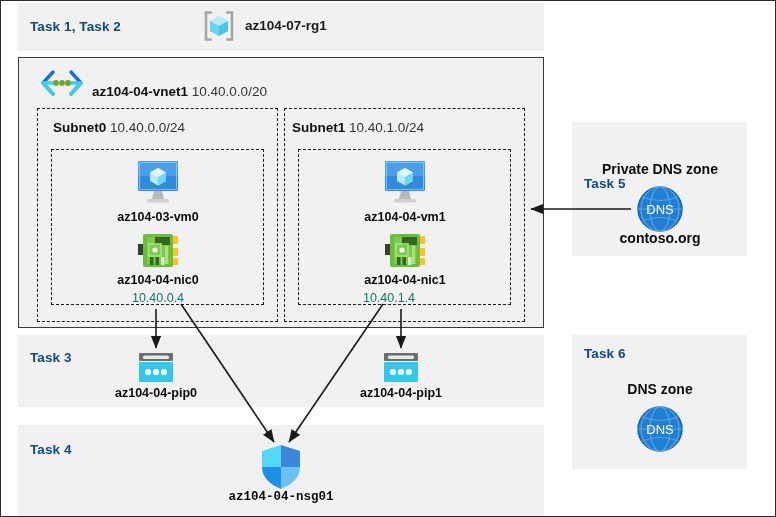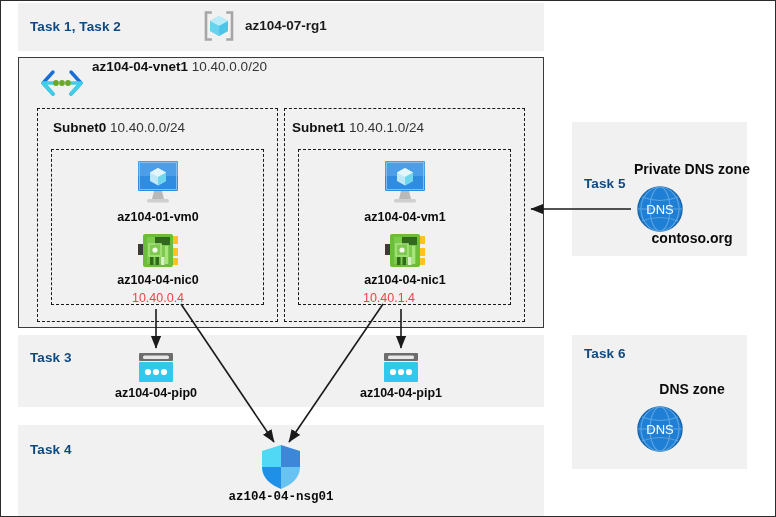--- a/index.html
+++ b/index.html
@@ -42,33 +42,32 @@
     font-size:12.5px;
     color:#0b0b0b;
     white-space:nowrap;
     transform:translateX(-50%);
   }
   .nodesub{
     position:absolute;
     text-align:center;
     font-weight:normal;
     font-size:12.5px;
-    color:#ef4444;
+    color:#0f766e;
     white-space:nowrap;
     transform:translateX(-50%);
   }
   .bigtitle{
     position:absolute;
     text-align:center;
     font-weight:bold;
     font-size:14px;
     color:#0b0b0b;
     white-space:nowrap;
     transform:translateX(-50%);
-    margin-left:32px;
   }
   .icon{position:absolute;}
   svg{display:block;overflow:visible;}
   #wires{position:absolute;left:0;top:0;width:776px;height:517px;pointer-events:none;}
 </style>
 </head>
 <body>
 
 <div id="stage">
 
@@ -113,41 +112,41 @@
     <svg width="46" height="28" viewBox="0 0 46 28">
       <path d="M14 3 L4 14 L14 25" stroke="#1a6fd4" stroke-width="3.4" fill="none" stroke-linecap="round" stroke-linejoin="round"></path>
       <path d="M32 3 L42 14 L32 25" stroke="#1a6fd4" stroke-width="3.4" fill="none" stroke-linecap="round" stroke-linejoin="round"></path>
       <path d="M14 14 L4 14 L14 25" stroke="#3fd0e8" stroke-width="3.4" fill="none" stroke-linecap="round" stroke-linejoin="round"></path>
       <path d="M32 14 L42 14 L32 25" stroke="#3fd0e8" stroke-width="3.4" fill="none" stroke-linecap="round" stroke-linejoin="round"></path>
       <circle cx="17" cy="14" r="2.9" fill="#6aa82a"></circle>
       <circle cx="23" cy="14" r="2.9" fill="#6aa82a"></circle>
       <circle cx="29" cy="14" r="2.9" fill="#6aa82a"></circle>
     </svg>
   </div>
-  <div class="heading" style="left:91px;top:58px;">
+  <div class="heading" style="left:91px;top:83px;">
     <b>az104-04-vnet1</b><span> </span><span class="light">10.40.0.0/20</span>
   </div>
 
   <div class="heading" style="left:52px;top:119px;">
     <b>Subnet0</b><span> </span><span class="light">10.40.0.0/24</span>
   </div>
 
   <div class="icon" style="left:132px;top:158px;">
     <svg width="50" height="46" viewBox="0 0 50 46">
       <rect x="5" y="2" width="40" height="30" rx="1.5" fill="#2f8ce0"></rect>
       <rect x="5" y="2" width="40" height="15" rx="1.5" fill="#4c9ee8"></rect>
       <rect x="6.5" y="3.5" width="37" height="27" fill="none" stroke="#7fc0f0" stroke-width="1"></rect>
       <polygon points="25,9 33,13.5 33,22 25,26.5 17,22 17,13.5" fill="#bfe8f7"></polygon>
       <polygon points="25,9 33,13.5 25,18 17,13.5" fill="#e4f6fc"></polygon>
       <polygon points="25,18 33,13.5 33,22 25,26.5" fill="#6fd6f0"></polygon>
       <path d="M21 32 L29 32 L31 40 L19 40 Z" fill="#b9b9b9"></path>
       <rect x="14" y="40" width="22" height="3.5" rx="1.6" fill="#cfcfcf"></rect>
     </svg>
   </div>
-  <div class="nodelabel" style="left:157px;top:209px;">az104-01-vm0</div>
+  <div class="nodelabel" style="left:157px;top:209px;">az104-03-vm0</div>
 
   <div class="icon" style="left:135px;top:231px;">
     <svg width="44" height="38" viewBox="0 0 44 38">
       <rect x="2" y="12" width="6" height="11" fill="#3b3b3b"></rect>
       <rect x="36" y="4" width="6" height="8" fill="#ffc21e"></rect>
       <rect x="36" y="16" width="6" height="8" fill="#ffc21e"></rect>
       <rect x="36" y="26" width="6" height="7" fill="#ffc21e"></rect>
       <rect x="7" y="2" width="30" height="33" rx="2" fill="#6bbd3c"></rect>
       <rect x="11" y="5" width="22" height="27" fill="#7cca4e"></rect>
       <rect x="19" y="5" width="15" height="8" fill="#33691e"></rect>

